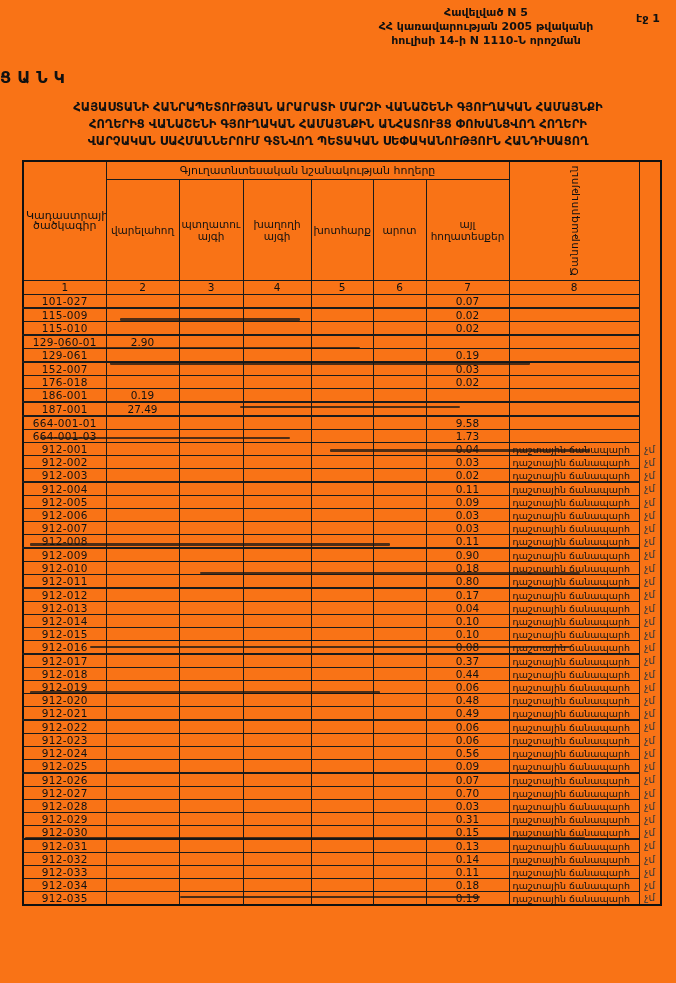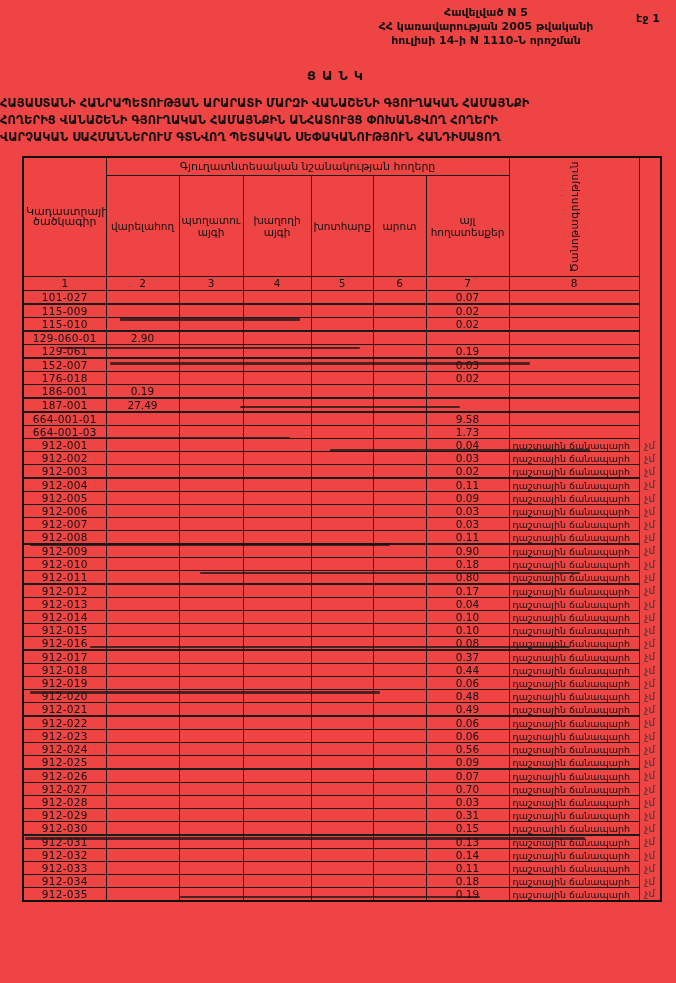--- a/index.html
+++ b/index.html
@@ -1,20 +1,20 @@
 <!DOCTYPE html>
 <html><head>
 <meta charset="utf-8">
 <style>
   html,body{margin:0;padding:0;background:#ffffff;}
   .page{
     position:relative;
     width:676px;
     height:983px;
-    background:#ef4444;
+    background:#f97316;
     font-family:"DejaVu Sans", sans-serif;
     color:#111;
     overflow:hidden;
   }
   
   .top-header{position:relative;padding-top:6px;height:48px;}
   .appendix-block{
     margin-left:352px;
     width:268px;
     text-align:center;
@@ -22,28 +22,28 @@
     font-weight:bold;
     line-height:14px;
   }
   .page-num{
     position:absolute;top:12px;right:16px;
     font-size:11px;font-weight:bold;
   }
   
   .doc-title{
     margin-top:14px;
-    text-align:center;
-    font-size:13px;
+    text-align:left;
+    font-size:16px;
     font-weight:bold;
     letter-spacing:6px;
   }
   .doc-subtitle{
     margin-top:12px;
-    text-align:left;
+    text-align:center;
     font-size:11.5px;
     font-weight:bold;
     line-height:17px;
   }
   
   table.land{
     margin:10px 0 0 22px;
     border-collapse:collapse;
     table-layout:fixed;
     width:638px;

